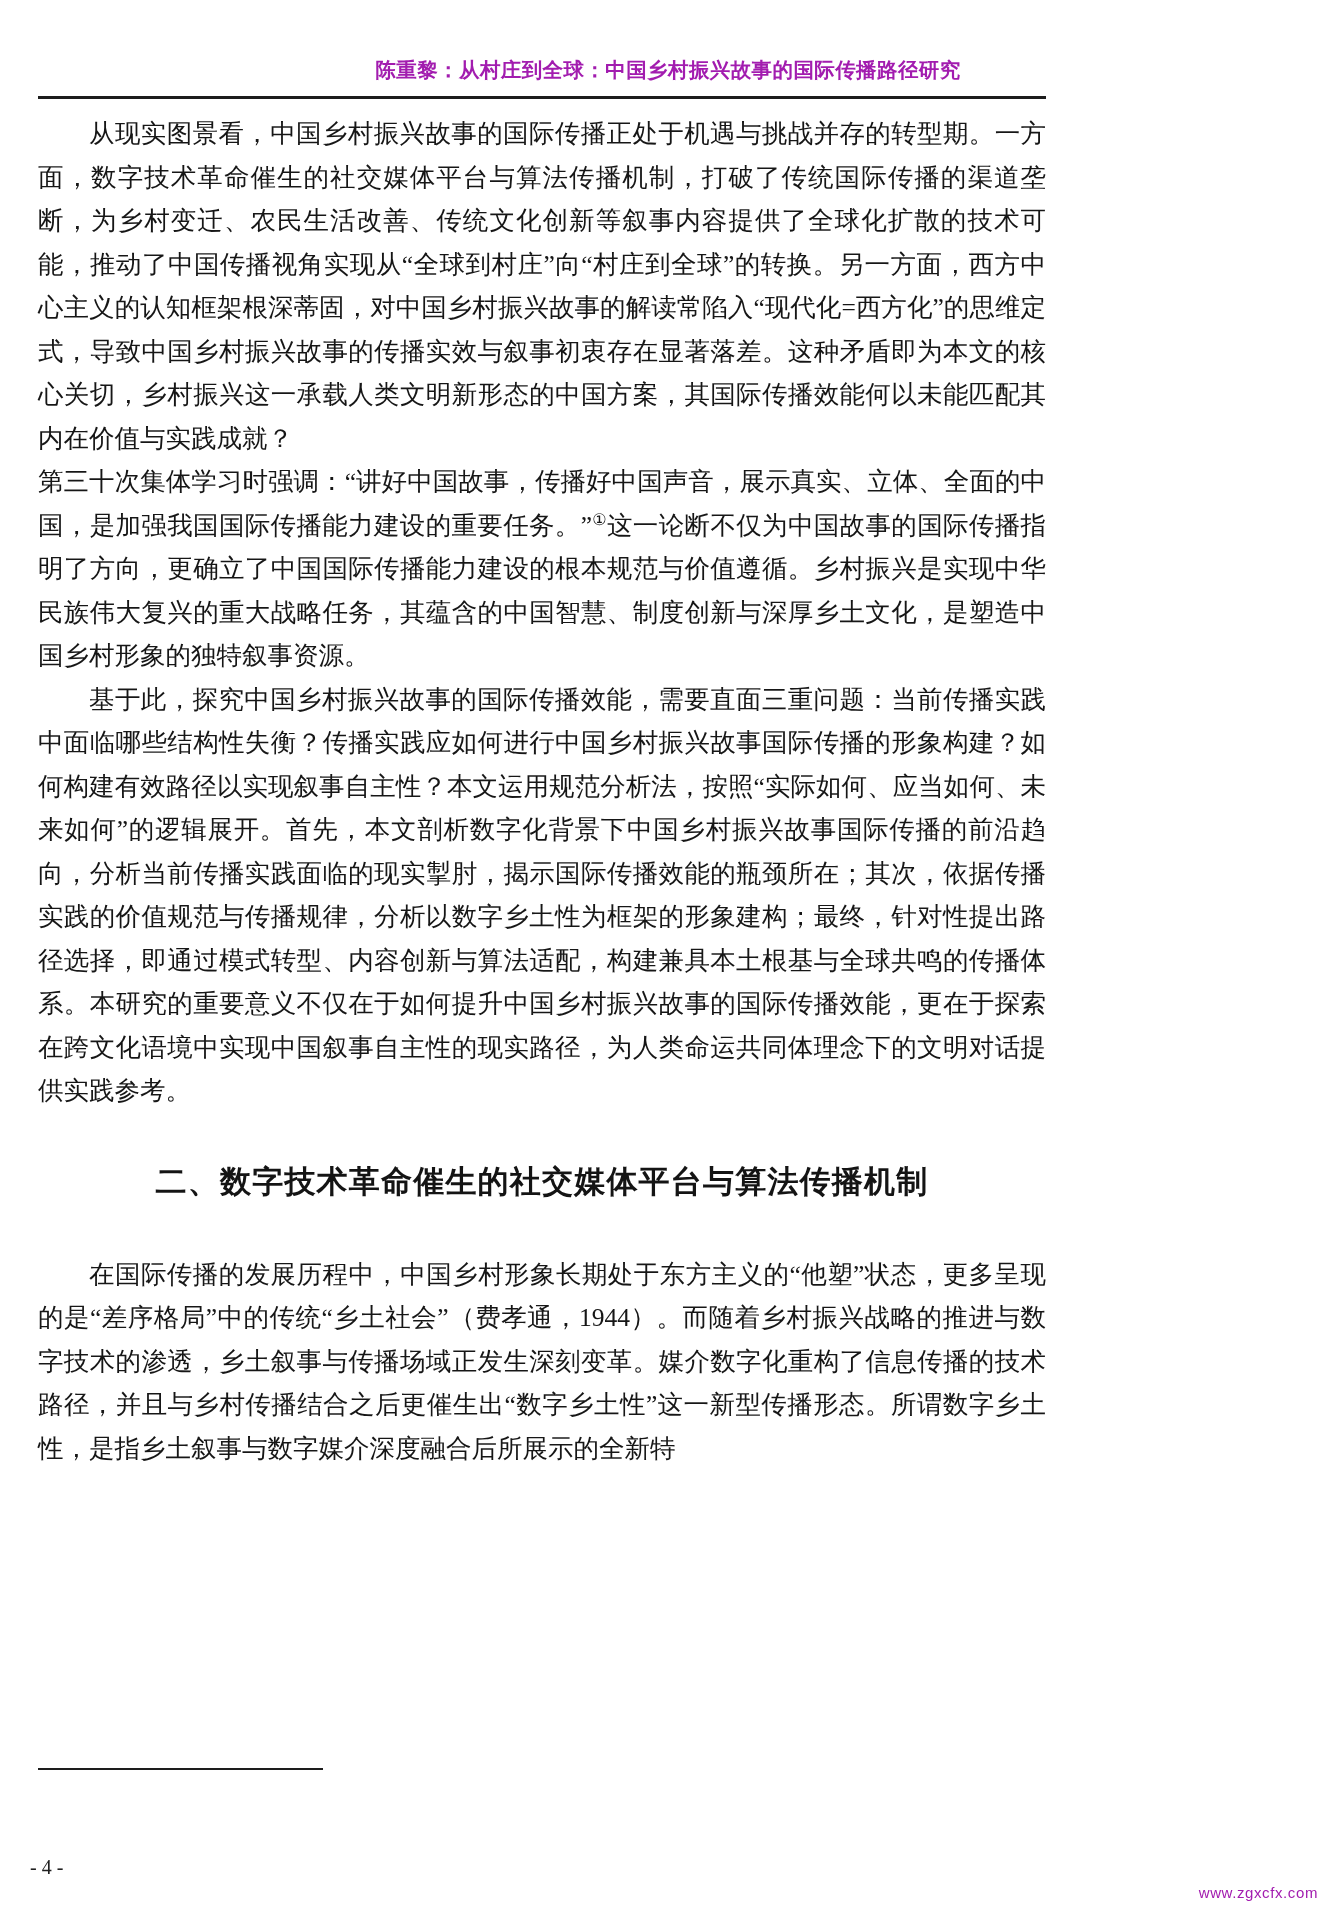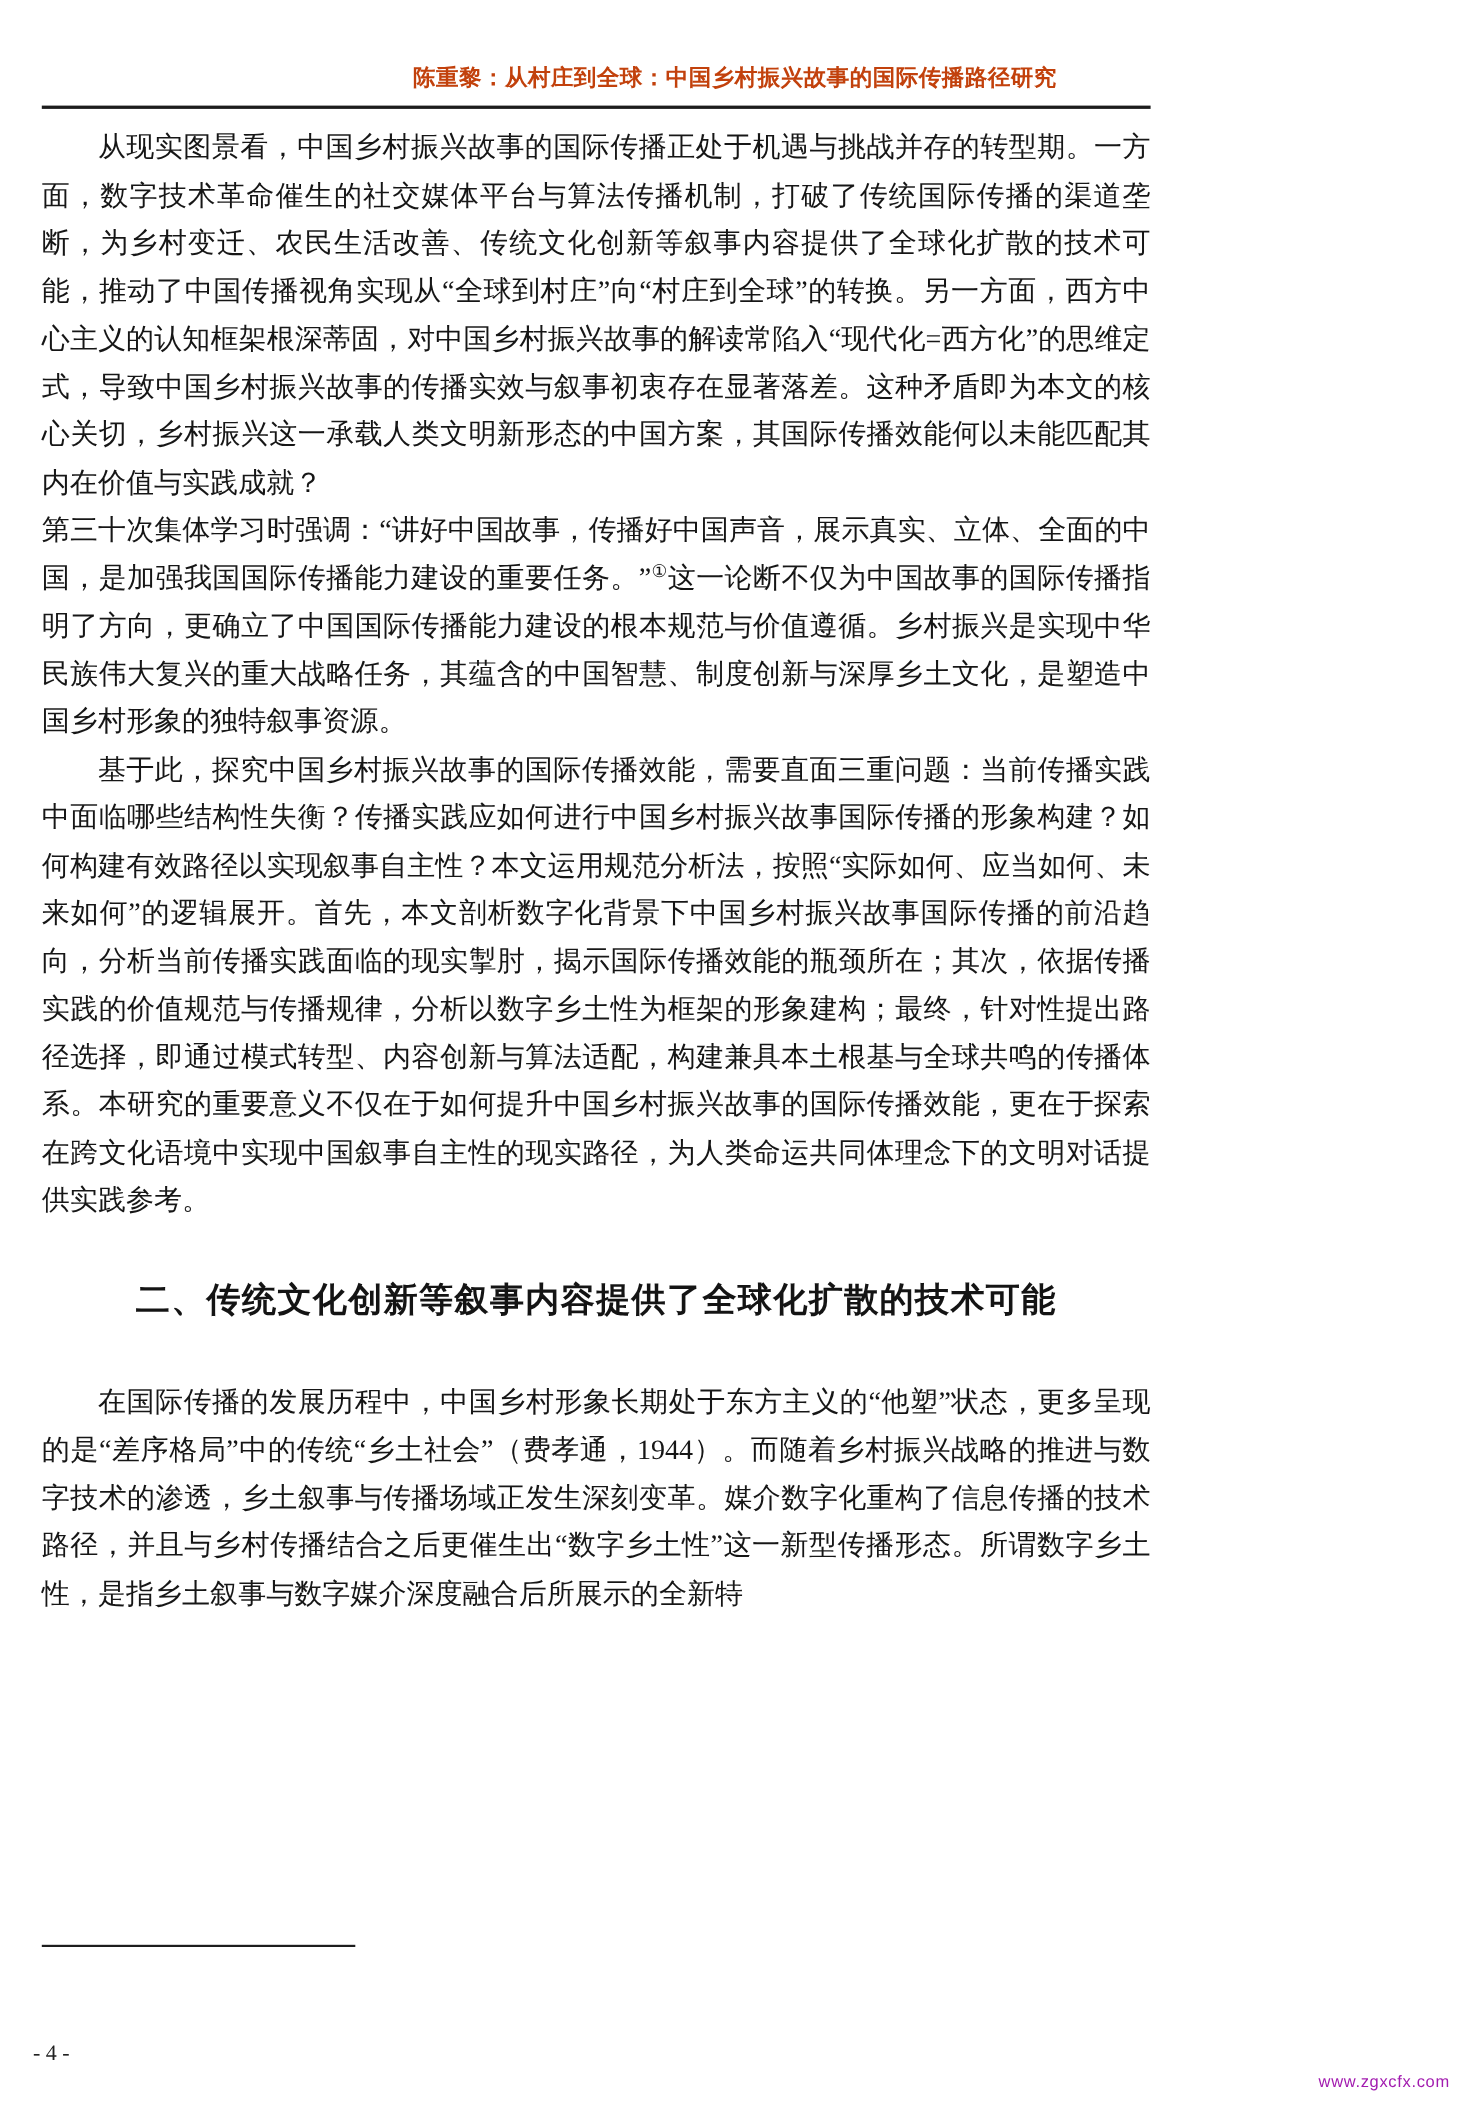--- a/index.html
+++ b/index.html
@@ -27,21 +27,21 @@
   
   .runhead {
     position: absolute;
     left: 0;
     top: 56px;
     width: 1336px;
     text-align: center;
     font-size: 20.5px;
     font-weight: bold;
     letter-spacing: 0.4px;
-    color: #c2410c;
+    color: #a21caf;
     font-family: "Liberation Serif", "DejaVu Serif", serif;
   }
   .rule-top {
     position: absolute;
     left: 38px;
     top: 96px;
     width: 1008px;
     height: 3px;
     background: #1d1d1d;
   }
@@ -144,21 +144,21 @@
   <div class="column">
 
     <p class="para indent">从现实图景看，中国乡村振兴故事的国际传播正处于机遇与挑战并存的转型期。一方面，数字技术革命催生的社交媒体平台与算法传播机制，打破了传统国际传播的渠道垄断，为乡村变迁、农民生活改善、传统文化创新等叙事内容提供了全球化扩散的技术可能，推动了中国传播视角实现从“全球到村庄”向“村庄到全球”的转换。另一方面，西方中心主义的认知框架根深蒂固，对中国乡村振兴故事的解读常陷入“现代化=西方化”的思维定式，导致中国乡村振兴故事的传播实效与叙事初衷存在显著落差。这种矛盾即为本文的核心关切，乡村振兴这一承载人类文明新形态的中国方案，其国际传播效能何以未能匹配其内在价值与实践成就？</p>
 
     <p class="para"><span>第三十次集体学习时强调：“讲好中国故事，传播好中国声音，展示真实、立体、全面的中国，是加强我国国际传播能力建设的重要任务。”</span><sup class="fn">①</sup><span>这一论断不仅为中国故事的国际传播指明了方向，更确立了中国国际传播能力建设的根本规范与价值遵循。乡村振兴是实现中华民族伟大复兴的重大战略任务，其蕴含的中国智慧、制度创新与深厚乡土文化，是塑造中国乡村形象的独特叙事资源。</span></p>
 
     <p class="para indent">基于此，探究中国乡村振兴故事的国际传播效能，需要直面三重问题：当前传播实践中面临哪些结构性失衡？传播实践应如何进行中国乡村振兴故事国际传播的形象构建？如何构建有效路径以实现叙事自主性？本文运用规范分析法，按照“实际如何、应当如何、未来如何”的逻辑展开。首先，本文剖析数字化背景下中国乡村振兴故事国际传播的前沿趋向，分析当前传播实践面临的现实掣肘，揭示国际传播效能的瓶颈所在；其次，依据传播实践的价值规范与传播规律，分析以数字乡土性为框架的形象建构；最终，针对性提出路径选择，即通过模式转型、内容创新与算法适配，构建兼具本土根基与全球共鸣的传播体系。本研究的重要意义不仅在于如何提升中国乡村振兴故事的国际传播效能，更在于探索在跨文化语境中实现中国叙事自主性的现实路径，为人类命运共同体理念下的文明对话提供实践参考。</p>
 
     <div class="gap-before-heading"></div>
 
-    <h2 class="section-heading">二、传统文化创新等叙事内容提供了全球化扩散的技术可能</h2>
+    <h2 class="section-heading">二、数字技术革命催生的社交媒体平台与算法传播机制</h2>
 
     <div class="gap-after-heading"></div>
 
     <p class="para indent">在国际传播的发展历程中，中国乡村形象长期处于东方主义的“他塑”状态，更多呈现的是“差序格局”中的传统“乡土社会”（费孝通，1944）。而随着乡村振兴战略的推进与数字技术的渗透，乡土叙事与传播场域正发生深刻变革。媒介数字化重构了信息传播的技术路径，并且与乡村传播结合之后更催生出“数字乡土性”这一新型传播形态。所谓数字乡土性，是指乡土叙事与数字媒介深度融合后所展示的全新特</p>
 
   </div>
 
   <div class="footnote-area">
     <div class="footnote-rule"></div>
   </div>

